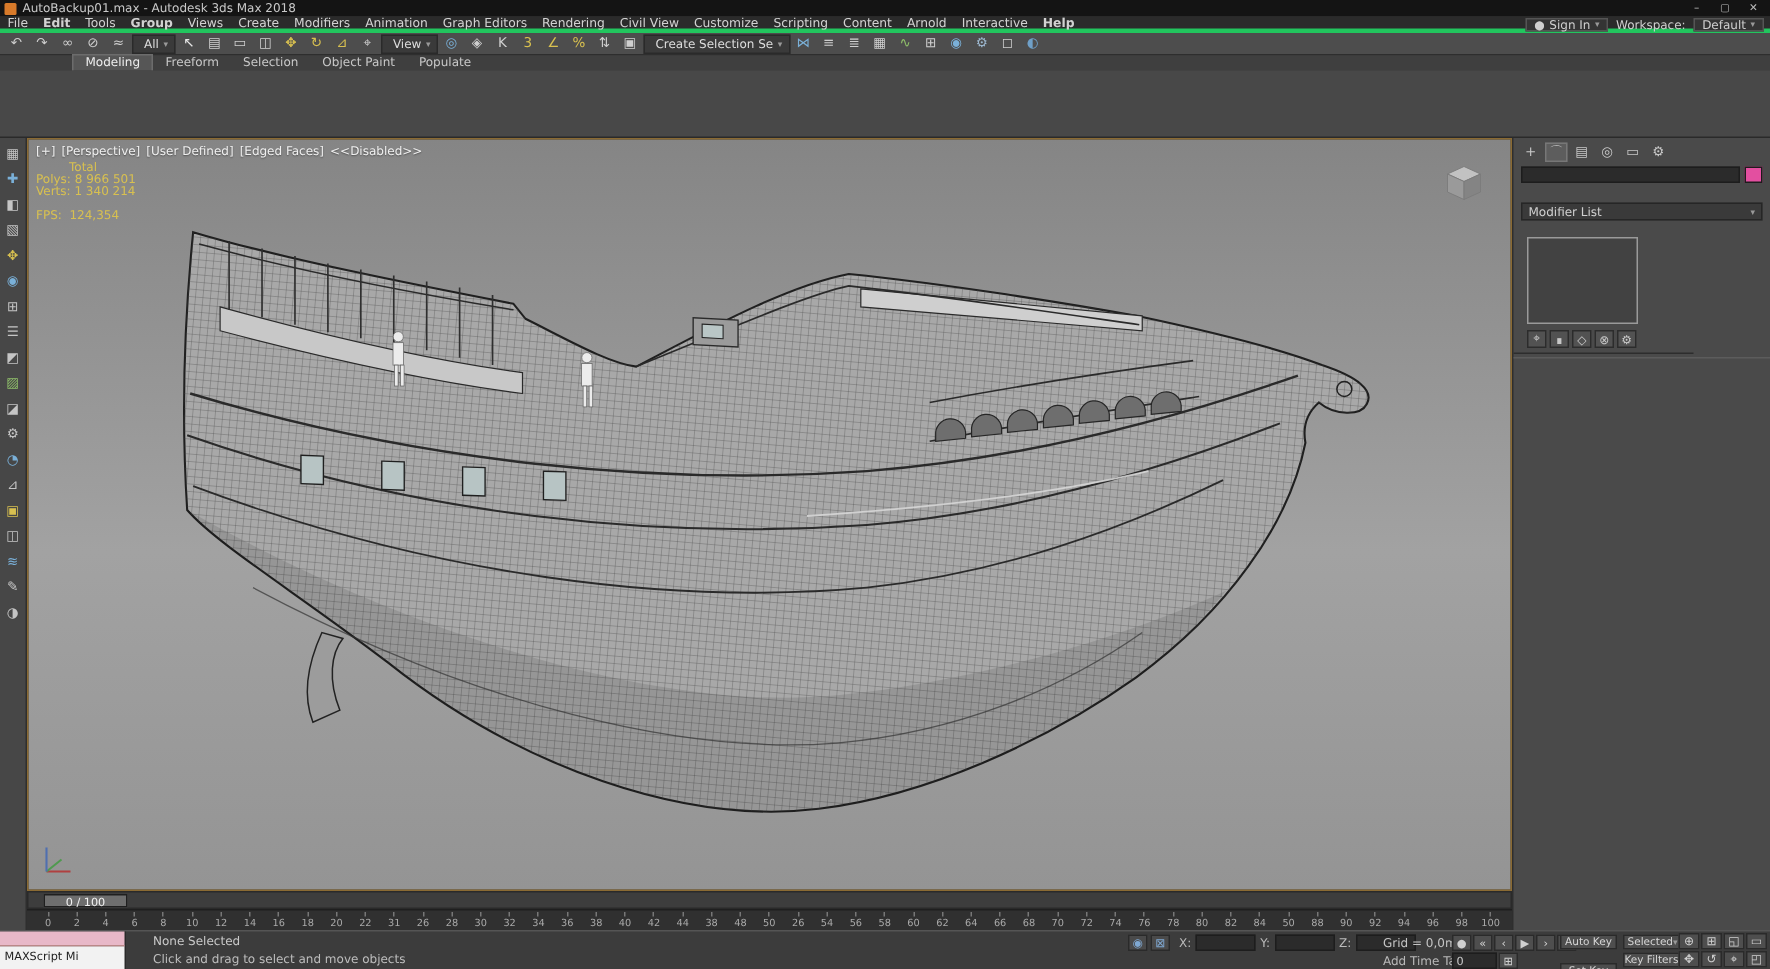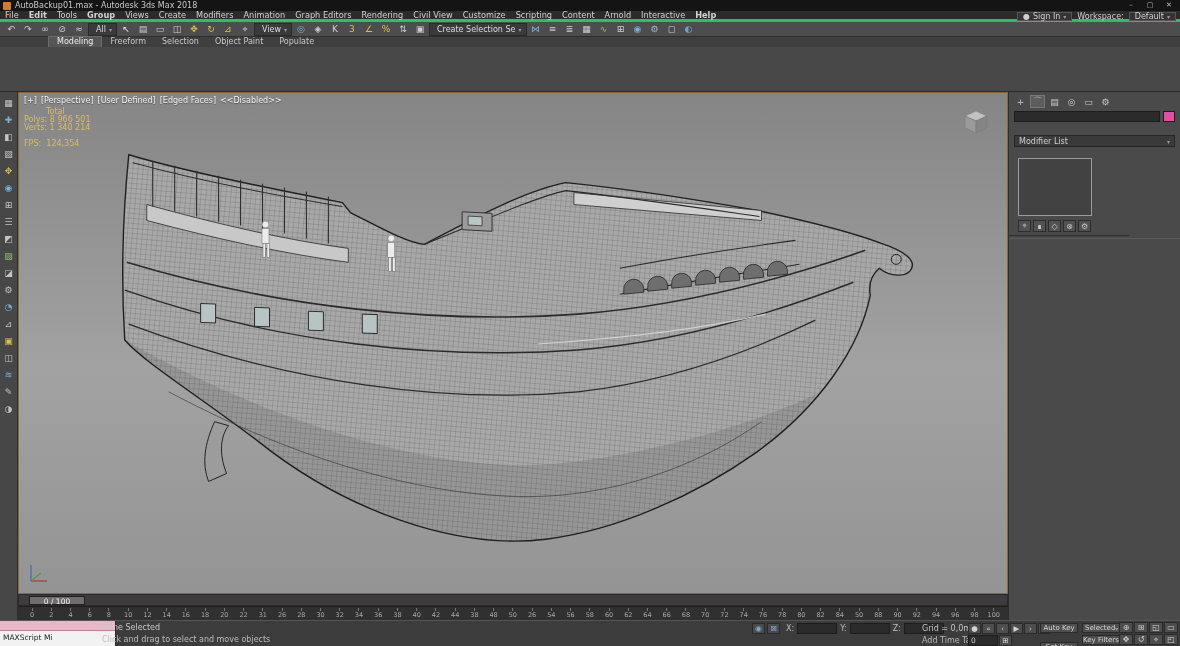--- a/index.html
+++ b/index.html
@@ -79,21 +79,21 @@
   .trackbar { position:absolute; left:18px; top:606px; width:990px; height:14px;
     background:#303030; border-top:1px solid #1f1f1f; display:flex; justify-content:space-between;
     padding:0 8px; }
   .tick { display:flex; flex-direction:column; align-items:center; width:12px; }
   .tick i { display:block; width:1px; height:3px; background:#777; margin-top:1px; }
   .tick span { font-size:6.5px; color:#aaa; line-height:8px; }
 
   
   .statusbar { position:absolute; left:0; top:620px; width:1180px; height:26px;
     background:#3c3c3c; border-top:1px solid #555; color:#c9c9c9; font-size:8px; }
-  .msbox { position:absolute; left:0; top:0; width:116px; height:26px; border-right:1px solid #2a2a2a; }
+  .msbox { position:absolute; left:0; top:0; width:84px; height:26px; border-right:1px solid #2a2a2a; }
   .ms-pink { height:10px; background:#e8b8c8; border-bottom:1px solid #b88; }
   .ms-white { height:16px; background:#f2f2f2; color:#222; padding:2px 3px 0 3px; font-size:7.5px; white-space:nowrap; overflow:hidden; }
   .st-line1 { position:absolute; left:102px; top:2px; }
   .st-line2 { position:absolute; left:102px; top:14px; color:#bdbdbd; }
   .st-toggles { position:absolute; left:752px; top:2px; display:flex; gap:2px; }
   .minibtn { width:13px; height:11px; background:#4a4a4a; border:1px solid #2a2a2a; color:#7fa8d2;
     font-size:8px; display:flex; align-items:center; justify-content:center; }
   .coords { position:absolute; left:786px; top:2px; display:flex; gap:3px; align-items:center; }
   .coord-lb { color:#bbb; }
   .coord-f { width:40px; height:11px; background:#2b2b2b; border:1px solid #1d1d1d; color:#8a8a8a; font-size:7.5px; padding:0 2px; }

